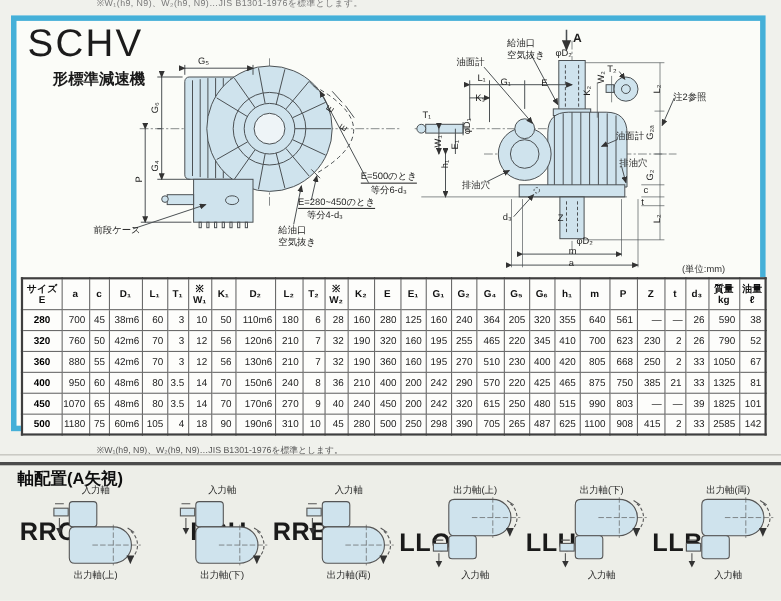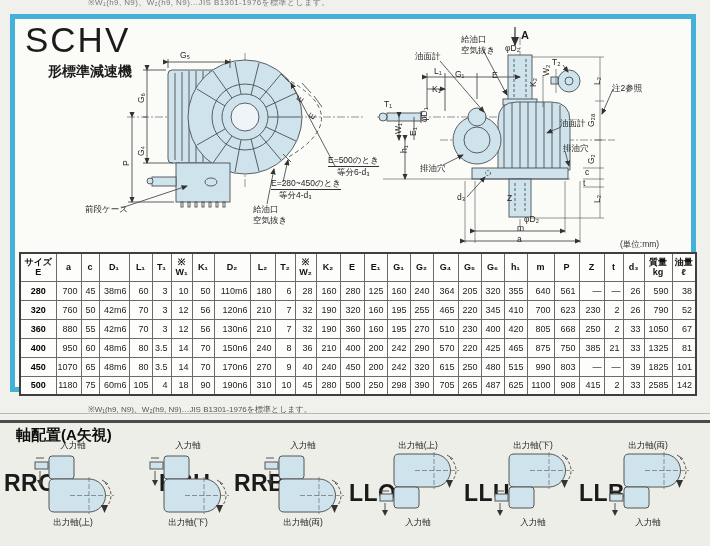--- a/index.html
+++ b/index.html
@@ -27,21 +27,21 @@
   table.dims th,table.dims td{border:1px solid #6b6b6b;font-size:9px;overflow:hidden}
   table.dims th{font-weight:bold;white-space:pre-line;text-align:center;line-height:1.15;height:28px;padding:1px 0;color:#111}
   table.dims td{height:19px;text-align:right;padding:0 3px 0 0;color:#222}
   table.dims td.ctr{padding:2px}
   table.dims td.size{text-align:center;font-weight:bold;padding:0;color:#000}
   .std-note{position:absolute;left:88px;top:403px;font-size:8px;color:#555;white-space:nowrap}
   .hr-thin{position:absolute;left:0;top:413px;width:710px;height:1px;background:#b9bab4}
   .hr-thick{position:absolute;left:0;top:420px;width:710px;height:3px;background:#4b4b4b}
   .shaft-bg{position:absolute;left:0;top:423px;width:710px;height:123px;background:var(--section-bg)}
   .shaft-title{position:absolute;left:16px;top:426px;font-size:15px;font-weight:bold;color:#0e0e0e}
-  .sd-row{position:absolute;left:4px;top:440px;width:692px;display:flex}
+  .sd-row{position:absolute;left:18px;top:440px;width:692px;display:flex}
   .sd{position:relative;width:115px;height:84px;flex:0 0 auto}
   .sd .code{position:absolute;left:0;font-size:23px;font-weight:bold;color:#1a1a1a;letter-spacing:.5px}
   .sd .lab{position:absolute;left:26px;width:86px;text-align:center;font-size:8.5px;color:#1e1e1e;white-space:nowrap}
   .sd svg{position:absolute;left:28px;top:11px}
   .footnotes{position:absolute;left:28px;top:524px;width:678px;display:flex;font-size:9px;color:#2a2a2a;white-space:nowrap}
   .footnotes .n2{margin-left:26px}
 </style>
 </head>
 <body>
 

